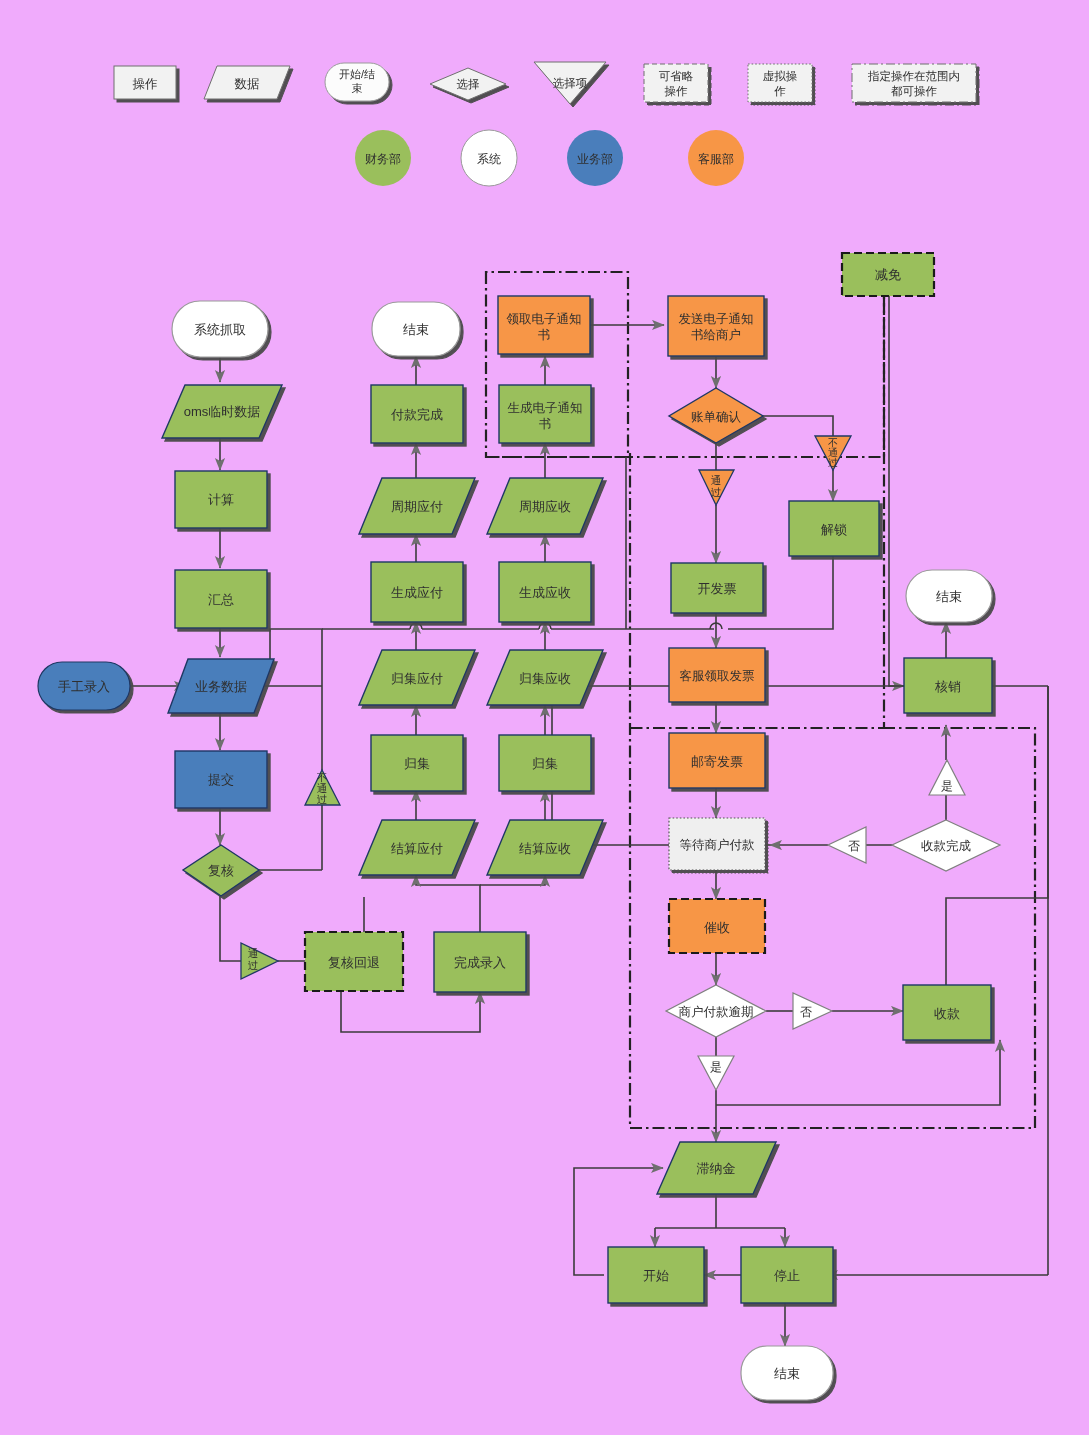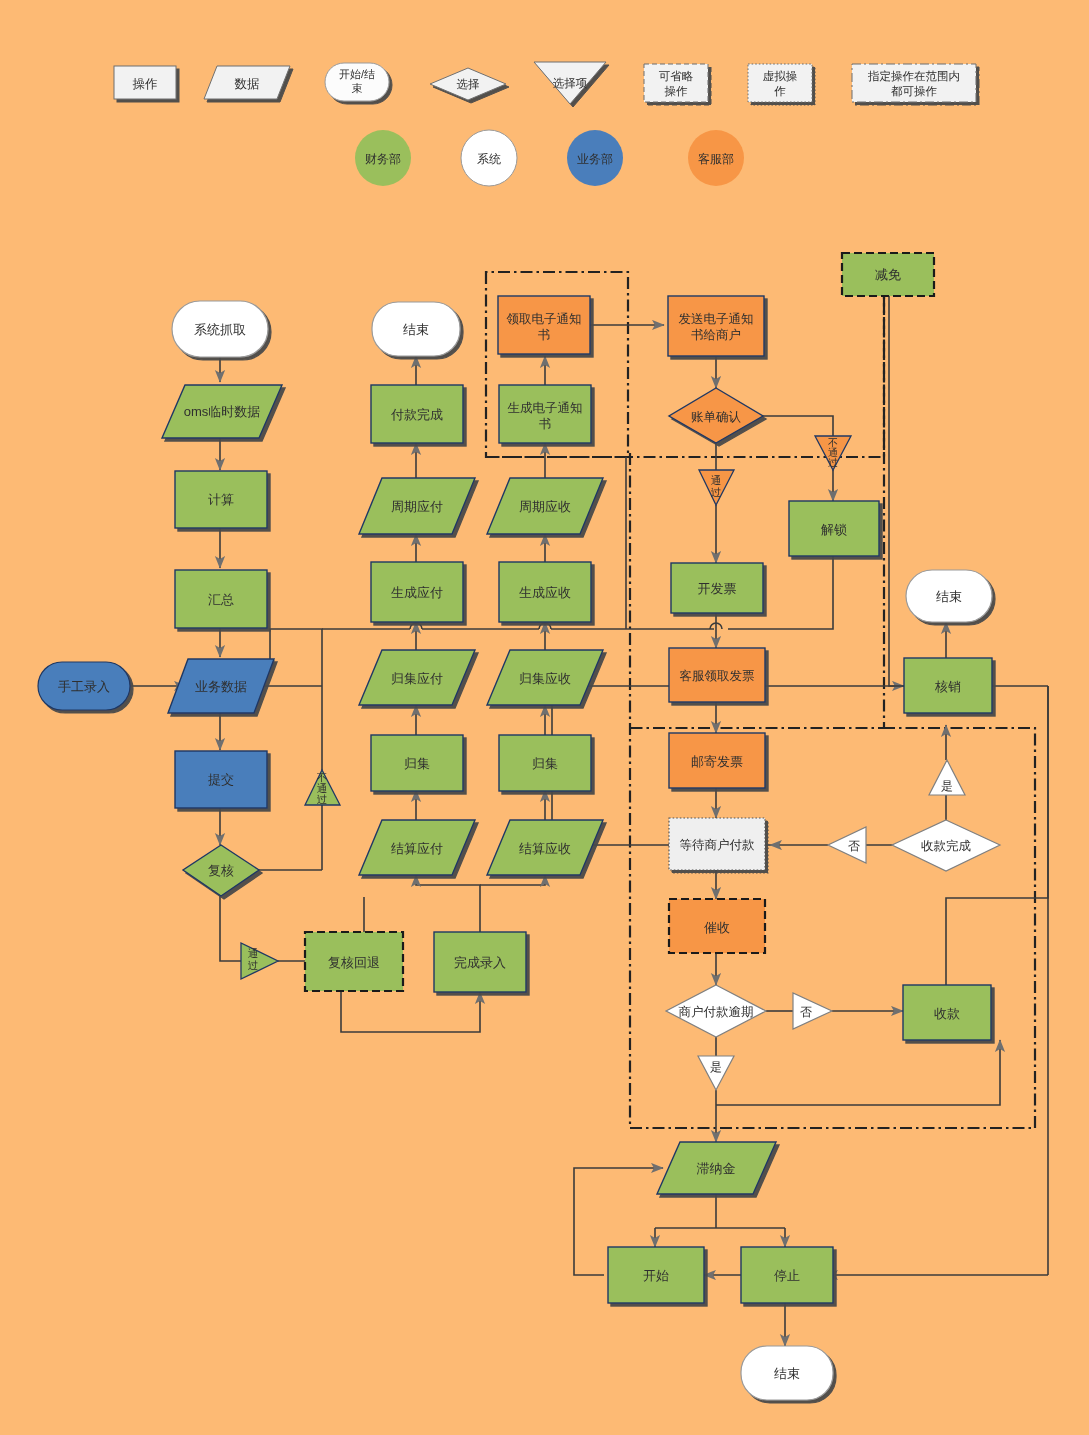--- a/index.html
+++ b/index.html
@@ -1,17 +1,17 @@
 <!DOCTYPE html>
 <html><head>
 <meta charset="utf-8">
 <style>
   html,body{margin:0;padding:0;background:#ffffff;}
   body{font-family:"Liberation Sans","DejaVu Sans",sans-serif;}
-  #page{position:relative;width:1089px;height:1435px;background:#fdba74;overflow:hidden;}
+  #page{position:relative;width:1089px;height:1435px;background:#f0abfc;overflow:hidden;}
   #svgroot{position:absolute;left:0;top:0;width:1089px;height:1435px;}
   text{font-family:"Liberation Sans","DejaVu Sans",sans-serif;fill:#2f2f2f;}
 </style>
 </head>
 <body>
 
 <div id="page">
 <svg id="svgroot" viewBox="0 0 1089 1435">
   <defs>
     <marker id="arr" markerWidth="9" markerHeight="9" refX="7.5" refY="3.2" orient="auto" markerUnits="strokeWidth">

